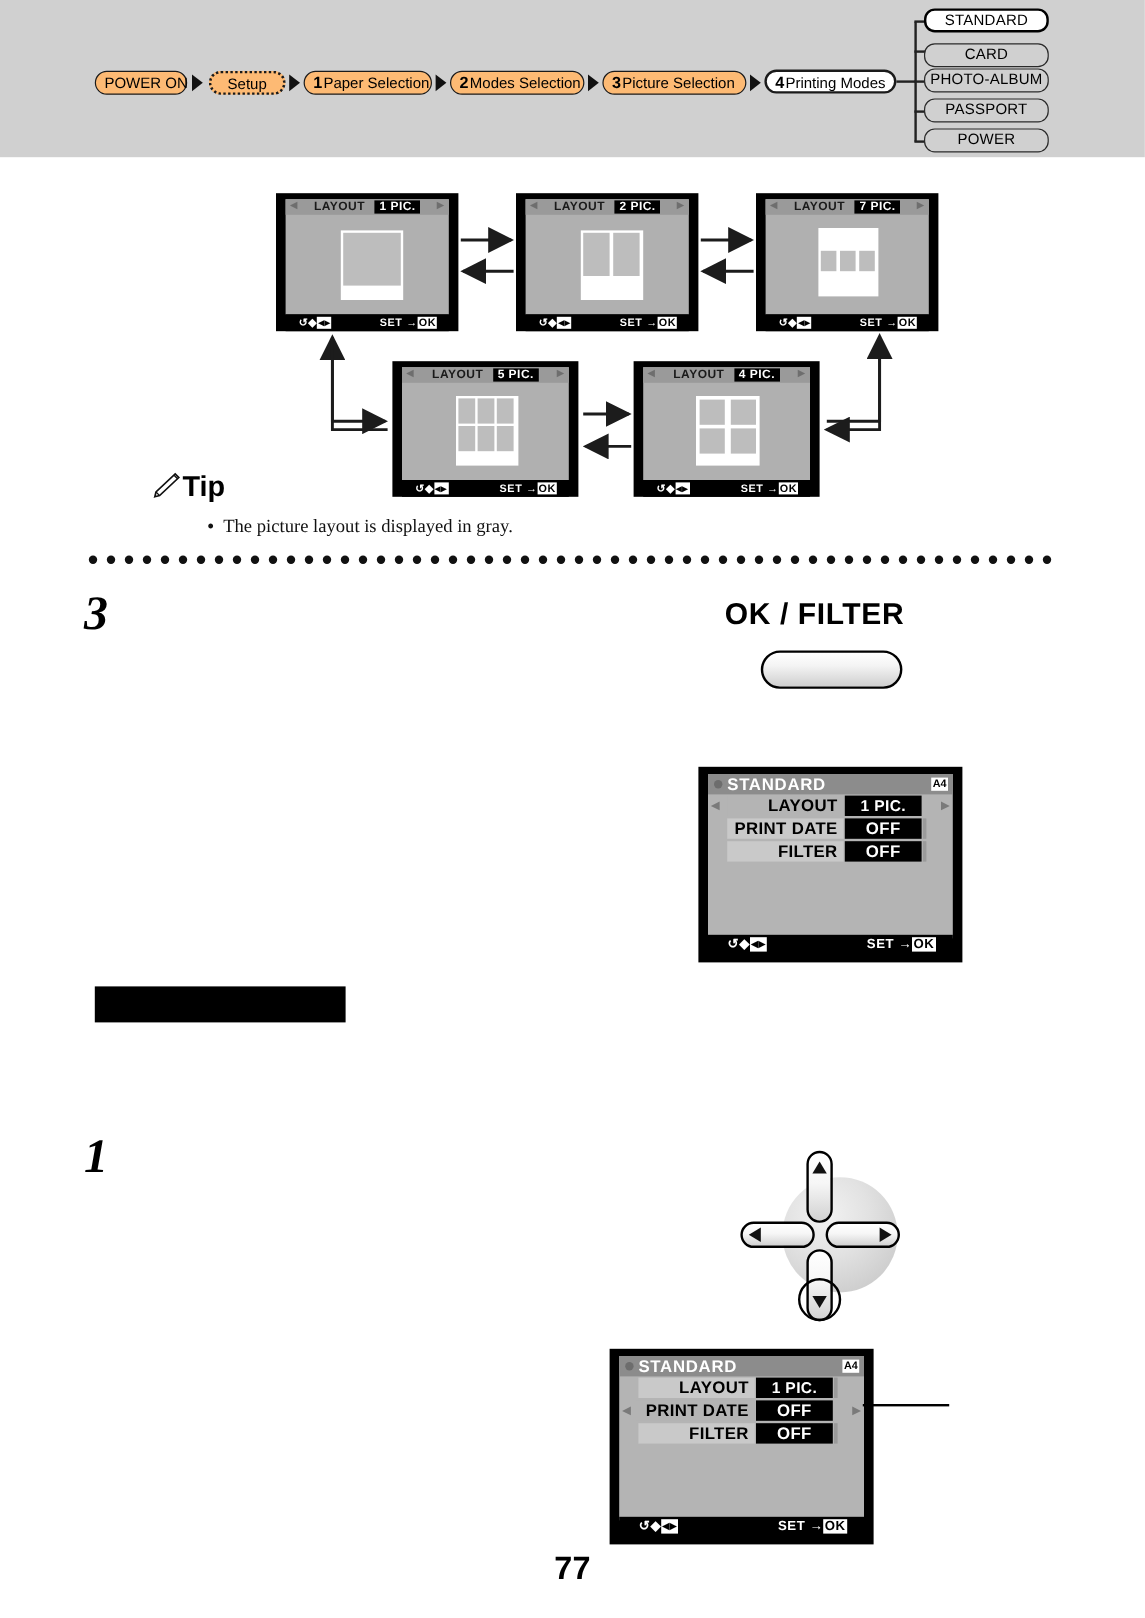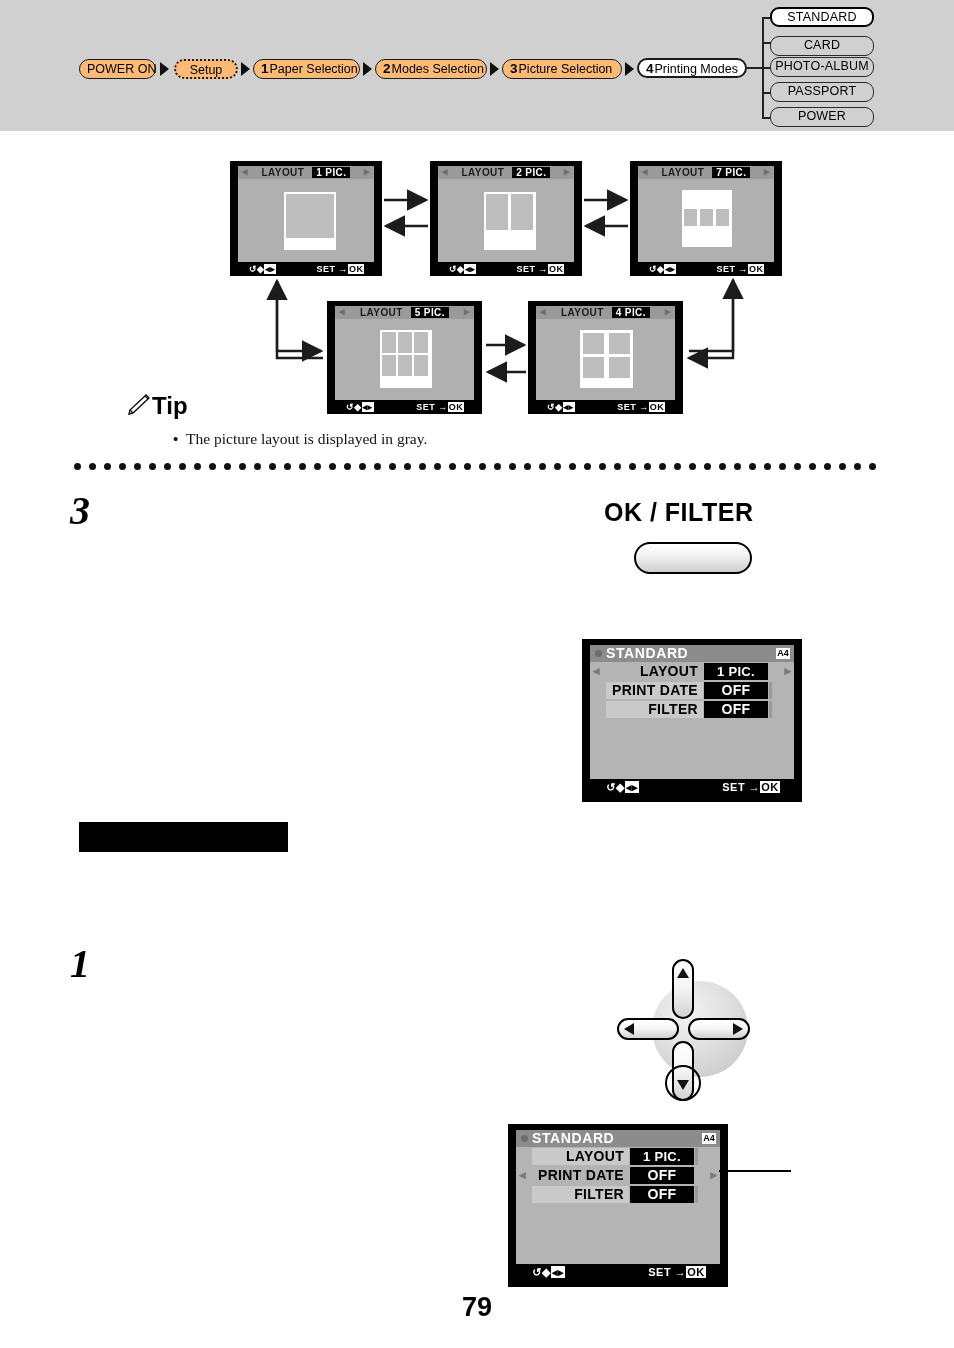--- a/index.html
+++ b/index.html
@@ -417,13 +417,13 @@
   <div class="mrow-val" style="left:122px;top:62px;width:64px;height:17px;font-size:14px;line-height:17px;">OFF</div>
   <div class="mrow-bar" style="left:187px;top:62px;width:3px;height:17px;"></div>
 
   <div class="lcd-foot" style="left:8px;right:8px;bottom:6px;height:17px;">
     <span class="foot-l" style="font-size:11px;line-height:17px;">↺◆<span class="kbx">◂▸</span></span>
     <span class="foot-r" style="font-size:11px;line-height:17px;"><span>SET →</span><span class="kbx">OK</span></span>
   </div>
 </div>
 <div id="leader"></div>
 
-<div id="pagenum">79</div>
+<div id="pagenum">77</div>
 
 </body></html>

